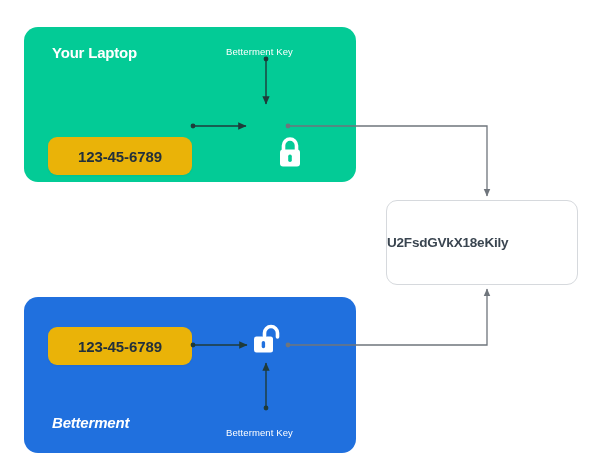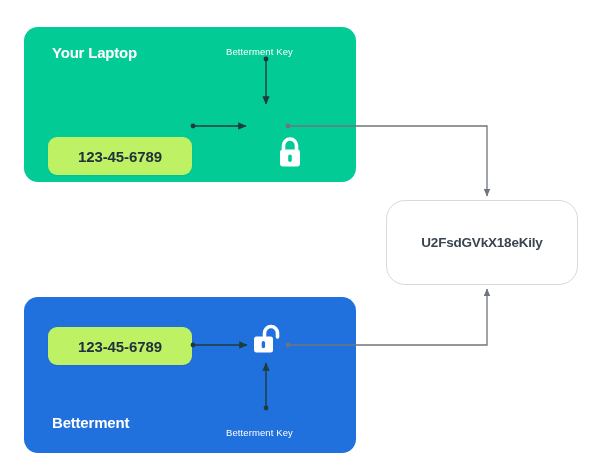--- a/index.html
+++ b/index.html
@@ -42,26 +42,26 @@
 
   .panel-title {
     position: absolute;
     color: #ffffff;
     font-size: 15px;
     font-weight: bold;
     letter-spacing: -0.2px;
     white-space: nowrap;
   }
   #laptop-title { left: 28px; top: 17px; }
-  #betterment-title { left: 28px; bottom: 22px; }
+  #betterment-title { left: 28px; bottom: 22px; font-style: italic; }
 
   
   .value-pill {
     position: absolute;
-    background: #bef264;
+    background: #eab308;
     border-radius: 9px;
     display: flex;
     align-items: center;
     justify-content: center;
     color: #22303c;
     font-size: 15px;
     font-weight: bold;
     letter-spacing: -0.1px;
     box-shadow: 0 1px 2px rgba(0,0,0,0.05);
   }
@@ -109,24 +109,24 @@
 
   
   #cipher-box {
     position: absolute;
     left: 386px;
     top: 200px;
     width: 192px;
     height: 85px;
     background: #ffffff;
     border: 1px solid #d6d9dd;
-    border-radius: 19px;
+    border-radius: 11px;
     display: flex;
     flex-direction: column;
-    align-items: center;
+    align-items: flex-start;
     justify-content: center;
     box-sizing: border-box;
   }
   .cipher-line {
     color: #3a4550;
     font-size: 13.5px;
     font-weight: bold;
     line-height: 18px;
     letter-spacing: -0.2px;
     white-space: nowrap;

